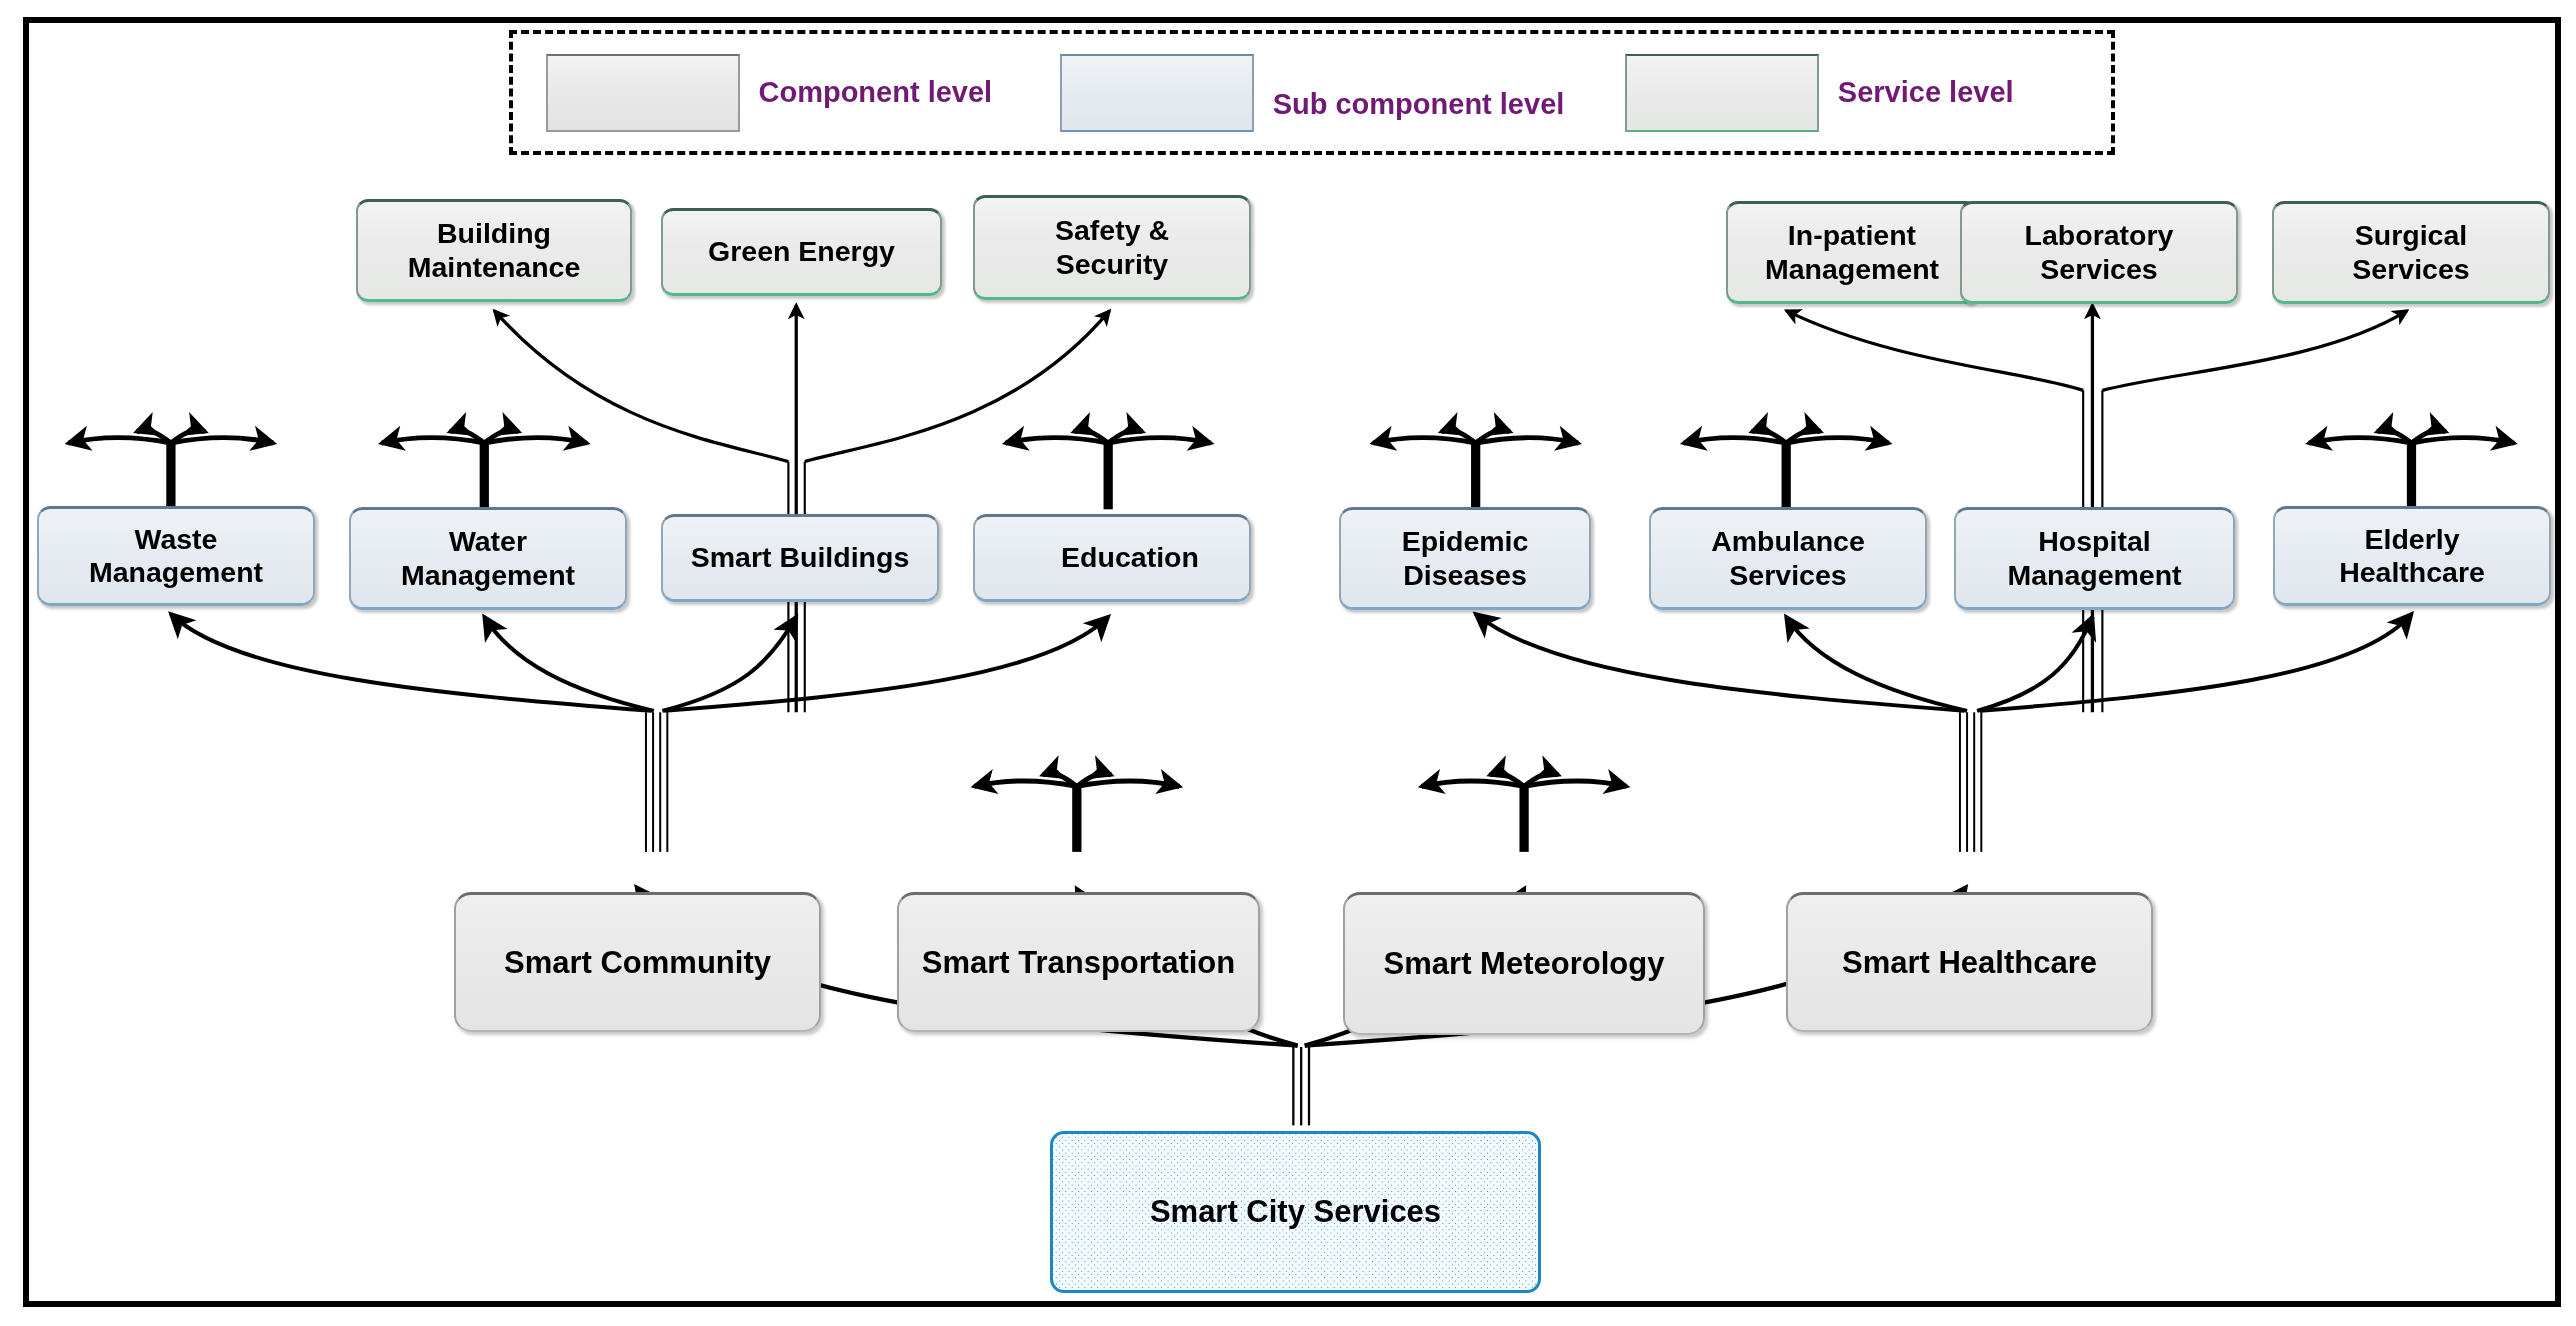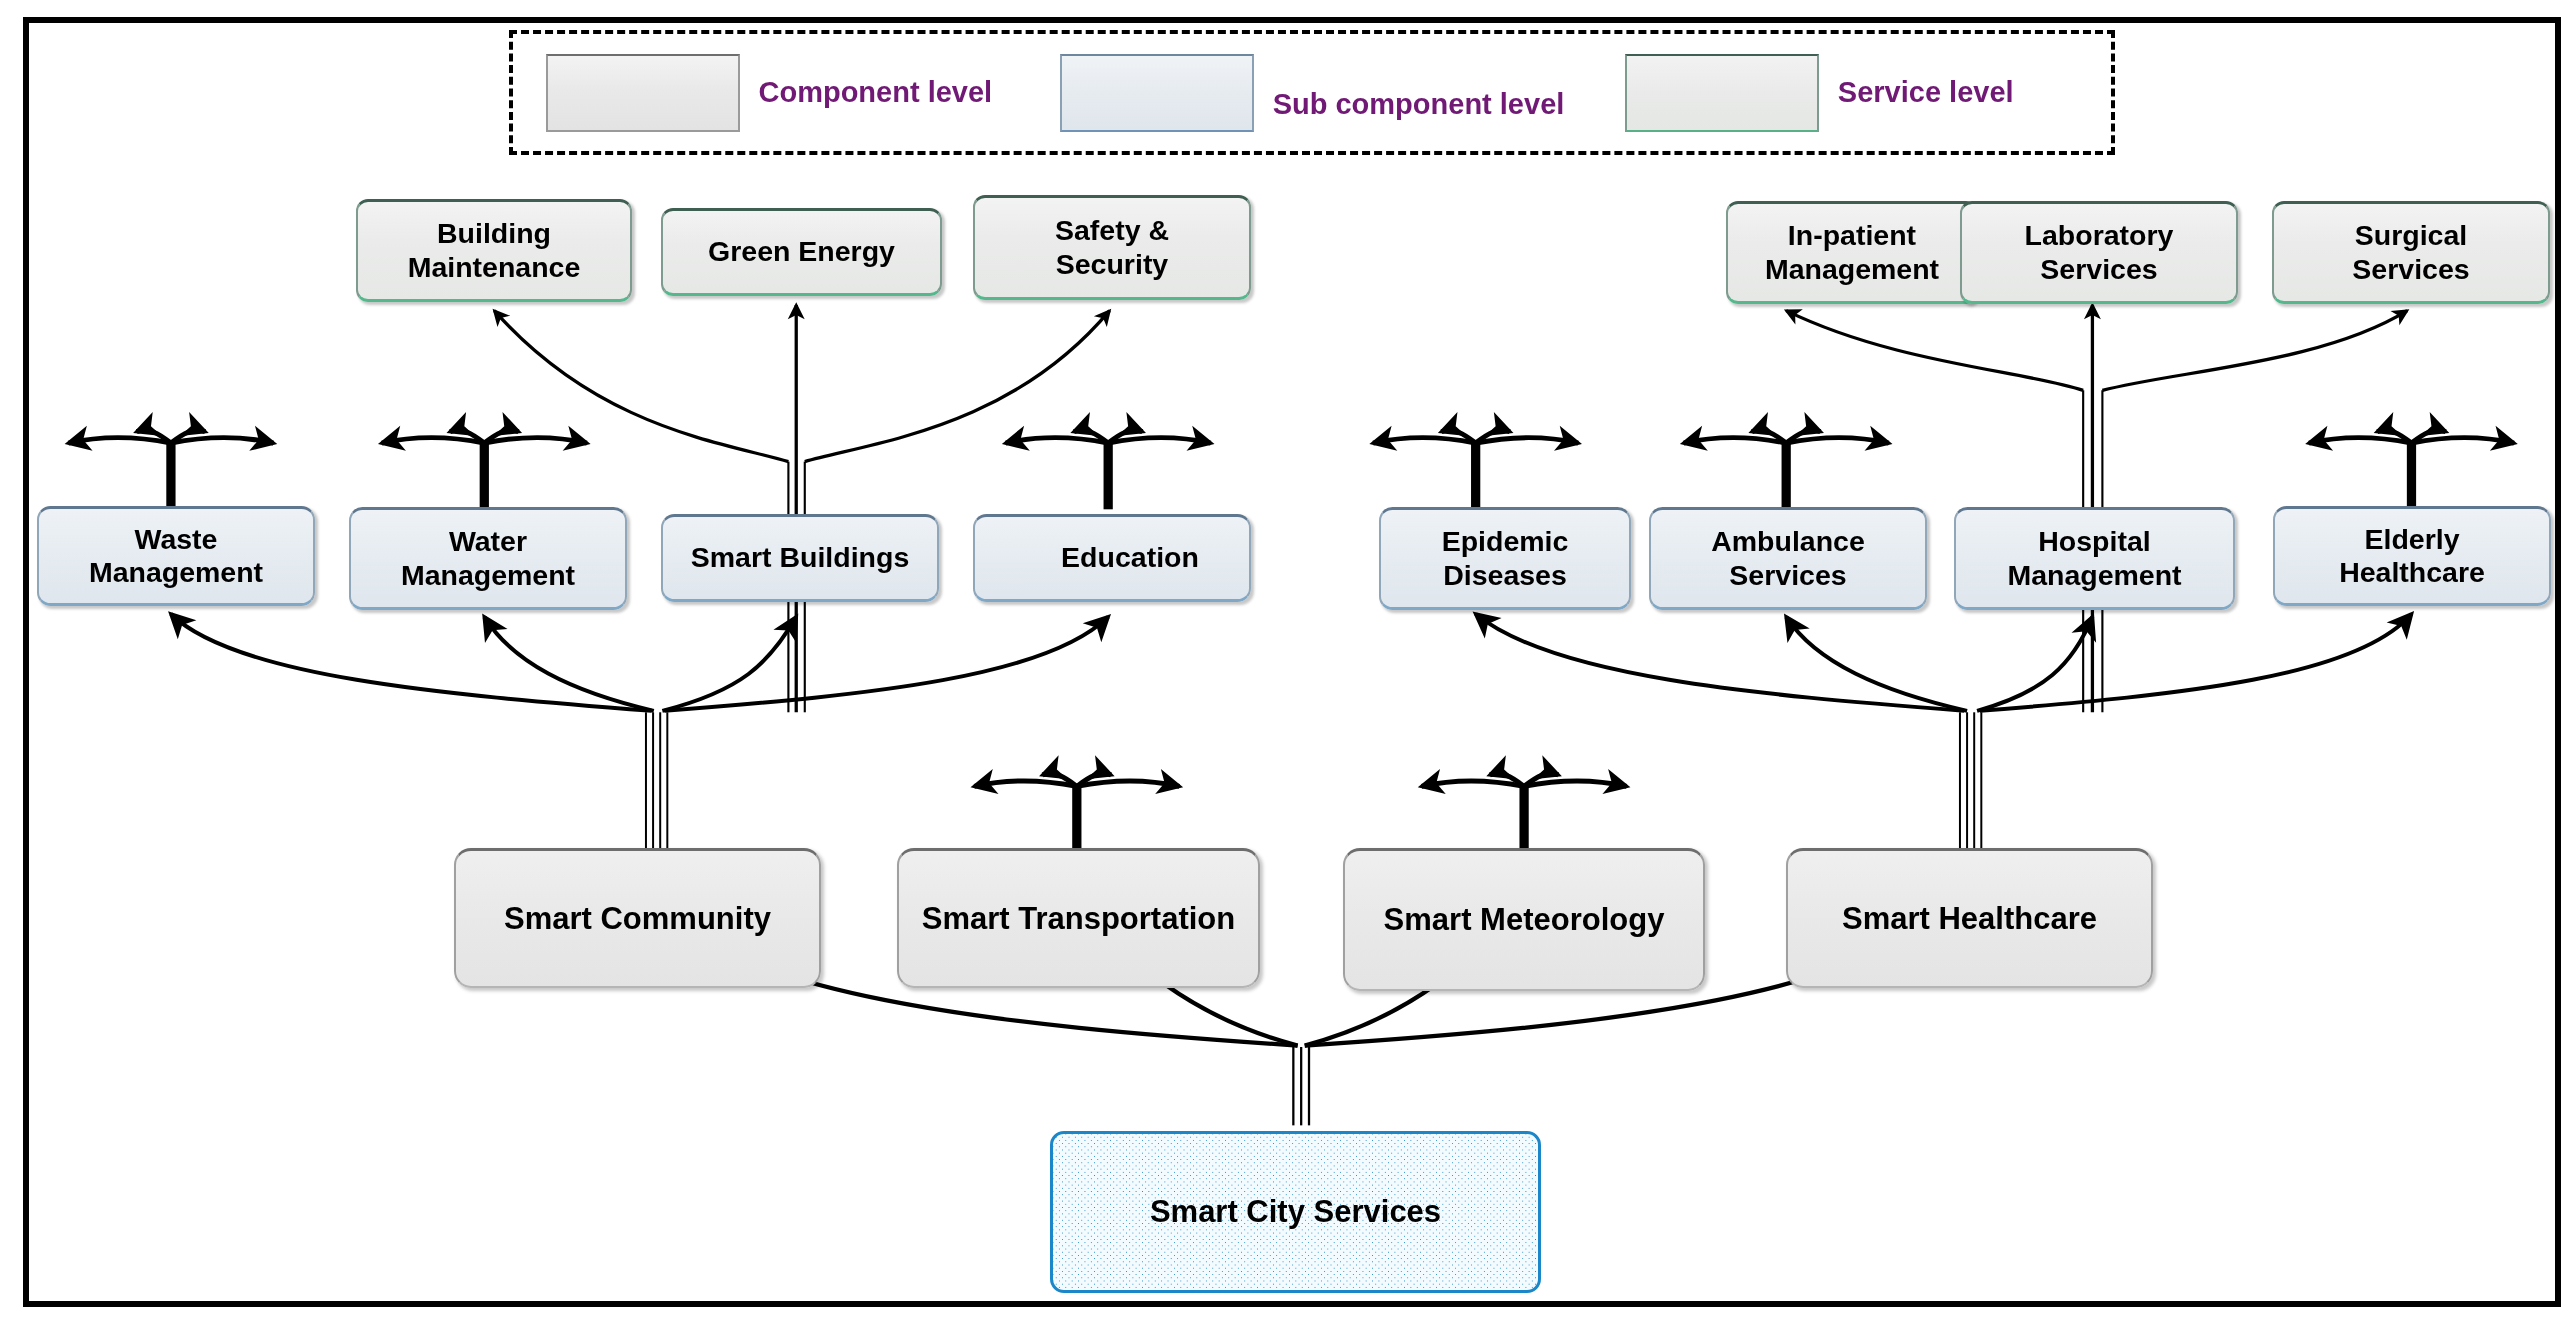--- a/index.html
+++ b/index.html
@@ -103,20 +103,21 @@
   }
   
   .lvl-component{
     background:linear-gradient(180deg,#efefef 0%,#e9e9e9 45%,#e4e4e4 100%);
     border:2.1px solid #a0a0a0;
     border-top:3.6px solid #6d6d6d;
     border-bottom:2.8px solid #b5b5b5;
     border-radius:17px;
     font-size:31px;
     box-shadow:2.8px 2.8px 3.6px rgba(0,0,0,.22);
+    margin-top:44px;
   }
   
   .lvl-root{
     border:3.6px solid #1b87c9;
     border-radius:14px;
     font-size:31px;
     background-color:#f4fbff;
     background-image:
       radial-gradient(#1b87c9 0.8px, transparent 0.9px),
       radial-gradient(#1b87c9 0.8px, transparent 0.9px);
@@ -347,21 +348,21 @@
       <span>Smart Buildings</span>
     </div>
   </div>
 
   <div class="node lvl-sub" style="left:973px;top:514px;width:278px;height:88px;padding-left:36px;">
     <div>
       <span>Education</span>
     </div>
   </div>
 
-  <div class="node lvl-sub" style="left:1339px;top:507px;width:252px;height:103px;margin-left:40px;">
+  <div class="node lvl-sub" style="left:1339px;top:507px;width:252px;height:103px;">
     <div>
       <span>Epidemic</span>
       <span>Diseases</span>
     </div>
   </div>
 
   <div class="node lvl-sub" style="left:1649px;top:507px;width:278px;height:103px;">
     <div>
       <span>Ambulance</span>
       <span>Services</span>

